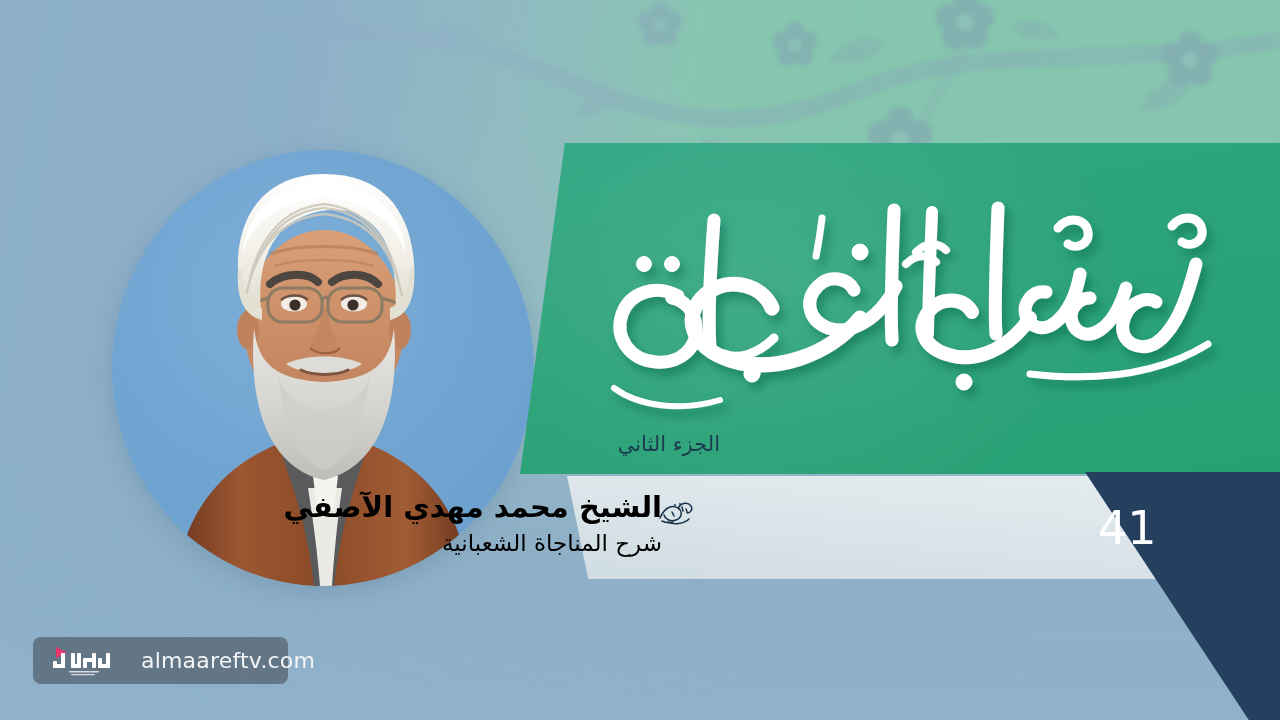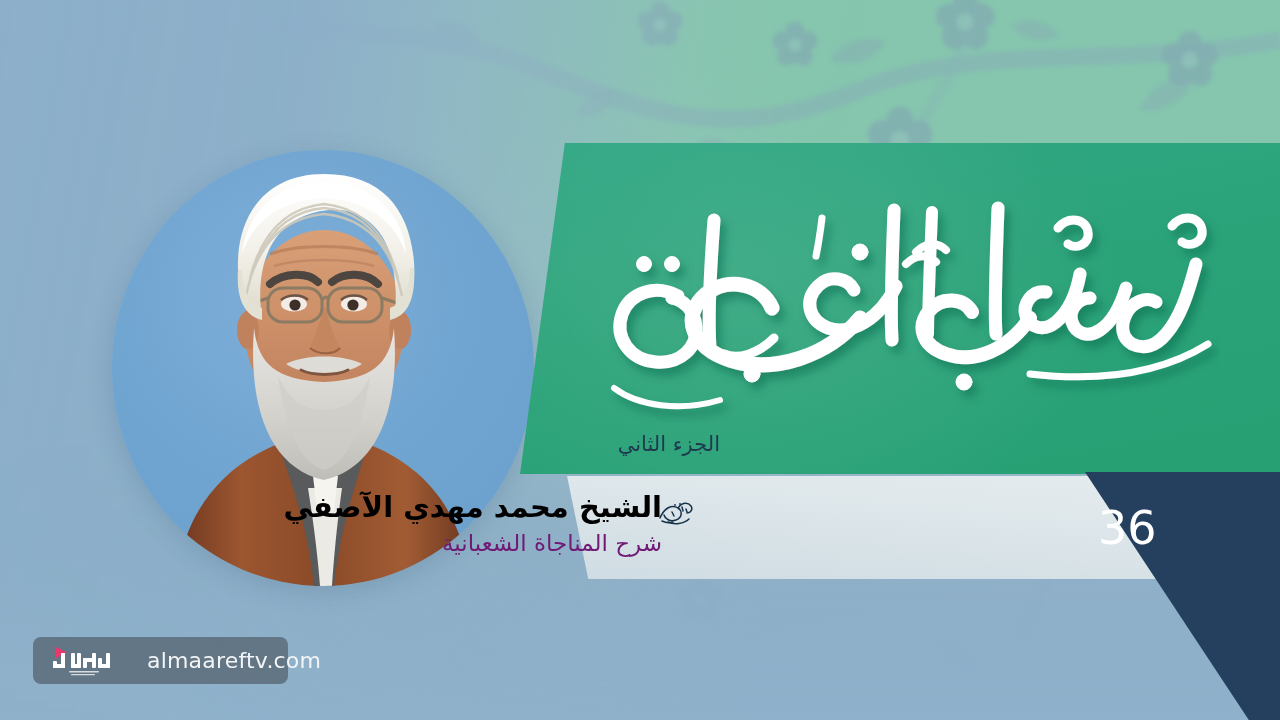--- a/index.html
+++ b/index.html
@@ -141,21 +141,21 @@
     right: 584px;
     top: 496px;
     width: 40px;
     height: 34px;
   }
   .rahimahullah svg { width: 100%; height: 100%; display: block; }
   .speaker-sub {
     position: absolute;
     right: 618px;
     top: 530px;
-    color: #701a75;
+    color: #000000;
     font-size: 23px;
     direction: rtl;
     white-space: nowrap;
     font-family: "DejaVu Sans", sans-serif;
   }
 
   
   .episode-block {
     position: absolute;
     left: 1085px;
@@ -180,21 +180,21 @@
   .logo-pill {
     position: absolute;
     left: 33px;
     top: 637px;
     width: 255px;
     height: 47px;
     border-radius: 8px;
     background: rgba(92,108,122,.86);
     display: flex;
     align-items: center;
-    gap: 26px;
+    gap: 20px;
     padding: 0 14px;
     box-sizing: border-box;
   }
   .logo-mark { width: 74px; height: 34px; flex: 0 0 auto; }
   .logo-mark svg { width: 100%; height: 100%; display: block; }
   .logo-url {
     color: #f2f4f6;
     font-size: 22px;
     letter-spacing: .2px;
     font-family: "DejaVu Sans", sans-serif;
@@ -470,21 +470,21 @@
       <g fill="#16324a">
         <circle cx="19" cy="9" r="0.9"></circle>
         <circle cx="24" cy="8" r="0.9"></circle>
       </g>
     </svg>
   </div>
 
   <div class="speaker-sub">شرح المناجاة الشعبانية</div>
 
   <div class="episode-block"></div>
-  <div class="episode-number">36</div>
+  <div class="episode-number">41</div>
 
   <div class="logo-pill">
     <div class="logo-mark">
       <svg viewBox="0 0 74 34" xmlns="http://www.w3.org/2000/svg">
 
         <g>
           <path d="M9 3 L 20 8.5 L 9 14 Z" fill="#e8376f"></path>
         </g>
 
         <g fill="#ffffff">

